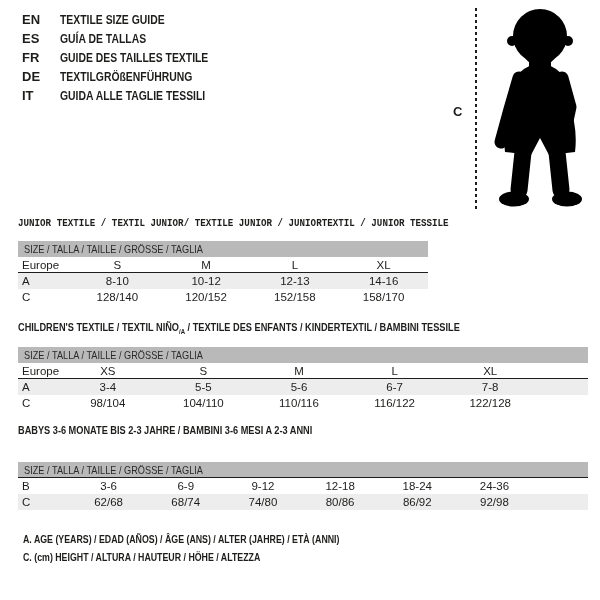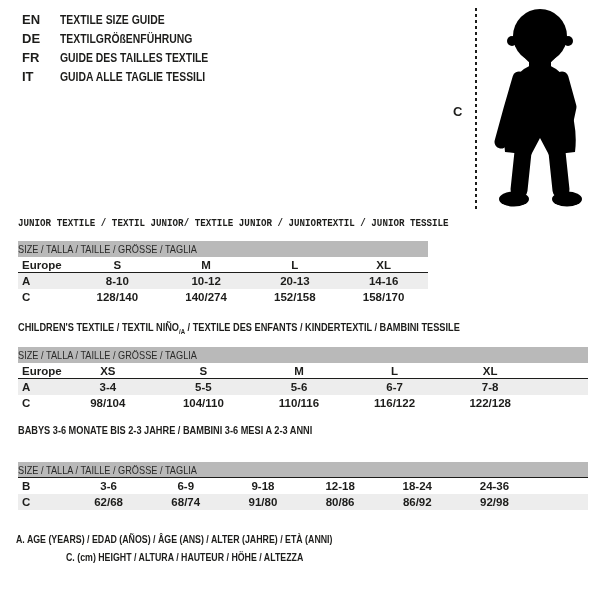--- a/index.html
+++ b/index.html
@@ -30,51 +30,55 @@
   .t2-title { left:18px; top:321px; }
   .t3-title { left:18px; top:422px; line-height:16px; }
   .subsized { font-size:7.5px; vertical-align:sub; }
 
   
   .table { font-size:11.5px; }
   .table1 { left:18px; top:241px; width:410px; }
   .table2 { left:18px; top:347px; width:570px; }
   .table3 { left:18px; top:462px; width:570px; }
   .size-bar { height:16px; background:#b9b9b9; display:flex; align-items:center;
-    color:#2a2a29; }
-  .trow { display:flex; height:16px; align-items:center;font-weight:bold; }
+    padding-left:6px; color:#2a2a29; }
+  .trow { display:flex; height:16px; align-items:center; }
   .dark-border { border-bottom:1px solid #1d1d1b; }
   .alt { background:#ededed; }
   .tlabel { padding-left:4px; }
   .tcell { text-align:center; flex:1; }
   .table1 .tlabel { width:55px; }
   .table2 .tlabel { width:42px; }
   .table2 .trow { padding-right:50px; }
   .table3 .tlabel { width:52px; }
   .table3 .trow { padding-right:55px; }
 
   
-  .notes { left:16px; top:533px;text-align:center; }
+  .notes { left:23px; top:533px; }
   .note-line { height:17.5px; font-size:11px; font-weight:bold; }
 </style>
 </head>
 <body>
 
 <div class="abs lang-block">
   <div class="lang-row">
     <span class="lang-code">EN</span>
     <span class="lang-title cond">TEXTILE SIZE GUIDE</span>
   </div>
   <div class="lang-row">
+    <span class="lang-code">ES</span>
+    <span class="lang-title cond">GUÍA DE TALLAS</span>
+  </div>
+  <div class="lang-row">
+    <span class="lang-code">FR</span>
+    <span class="lang-title cond">GUIDE DES TAILLES TEXTILE</span>
+  </div>
+  <div class="lang-row">
     <span class="lang-code">DE</span>
     <span class="lang-title cond">TEXTILGRÖßENFÜHRUNG</span>
-  </div>
-  <div class="lang-row">
-    <span class="lang-code">FR</span>
-    <span class="lang-title cond">GUIDE DES TAILLES TEXTILE</span>
   </div>
   <div class="lang-row">
     <span class="lang-code">IT</span>
     <span class="lang-title cond">GUIDA ALLE TAGLIE TESSILI</span>
   </div>
 </div>
 
 <div class="abs measure-label">C</div>
 <div class="abs measure-line"></div>
 <svg class="abs baby-svg" viewBox="0 0 106 206" aria-hidden="true">
@@ -110,27 +114,27 @@
     <span class="tlabel">Europe</span>
     <span class="tcell">S</span>
     <span class="tcell">M</span>
     <span class="tcell">L</span>
     <span class="tcell">XL</span>
   </div>
   <div class="trow alt">
     <span class="tlabel">A</span>
     <span class="tcell">8-10</span>
     <span class="tcell">10-12</span>
-    <span class="tcell">20-13</span>
+    <span class="tcell">12-13</span>
     <span class="tcell">14-16</span>
   </div>
   <div class="trow">
     <span class="tlabel">C</span>
     <span class="tcell">128/140</span>
-    <span class="tcell">140/274</span>
+    <span class="tcell">120/152</span>
     <span class="tcell">152/158</span>
     <span class="tcell">158/170</span>
   </div>
 </div>
 
 <div class="abs sec-title t2-title">
   <span class="cond"><span>CHILDREN'S TEXTILE / TEXTIL NIÑO</span><span class="subsized">/A</span><span> / TEXTILE DES ENFANTS / KINDERTEXTIL / BAMBINI TESSILE</span></span>
 </div>
 <div class="abs table table2">
   <div class="size-bar">
@@ -166,30 +170,30 @@
   <div><span class="cond">BABYS 3-6 MONATE BIS 2-3 JAHRE / BAMBINI 3-6 MESI A 2-3 ANNI</span></div>
 </div>
 <div class="abs table table3">
   <div class="size-bar dark-border">
     <span class="cond">SIZE / TALLA / TAILLE / GRÖSSE / TAGLIA</span>
   </div>
   <div class="trow">
     <span class="tlabel">B</span>
     <span class="tcell">3-6</span>
     <span class="tcell">6-9</span>
-    <span class="tcell">9-18</span>
+    <span class="tcell">9-12</span>
     <span class="tcell">12-18</span>
     <span class="tcell">18-24</span>
     <span class="tcell">24-36</span>
   </div>
   <div class="trow alt">
     <span class="tlabel">C</span>
     <span class="tcell">62/68</span>
     <span class="tcell">68/74</span>
-    <span class="tcell">91/80</span>
+    <span class="tcell">74/80</span>
     <span class="tcell">80/86</span>
     <span class="tcell">86/92</span>
     <span class="tcell">92/98</span>
   </div>
 </div>
 
 <div class="abs notes">
   <div class="note-line">
     <span class="cond">A. AGE (YEARS) / EDAD (AÑOS) / ÂGE (ANS) / ALTER (JAHRE) / ETÀ (ANNI)</span>
   </div>

